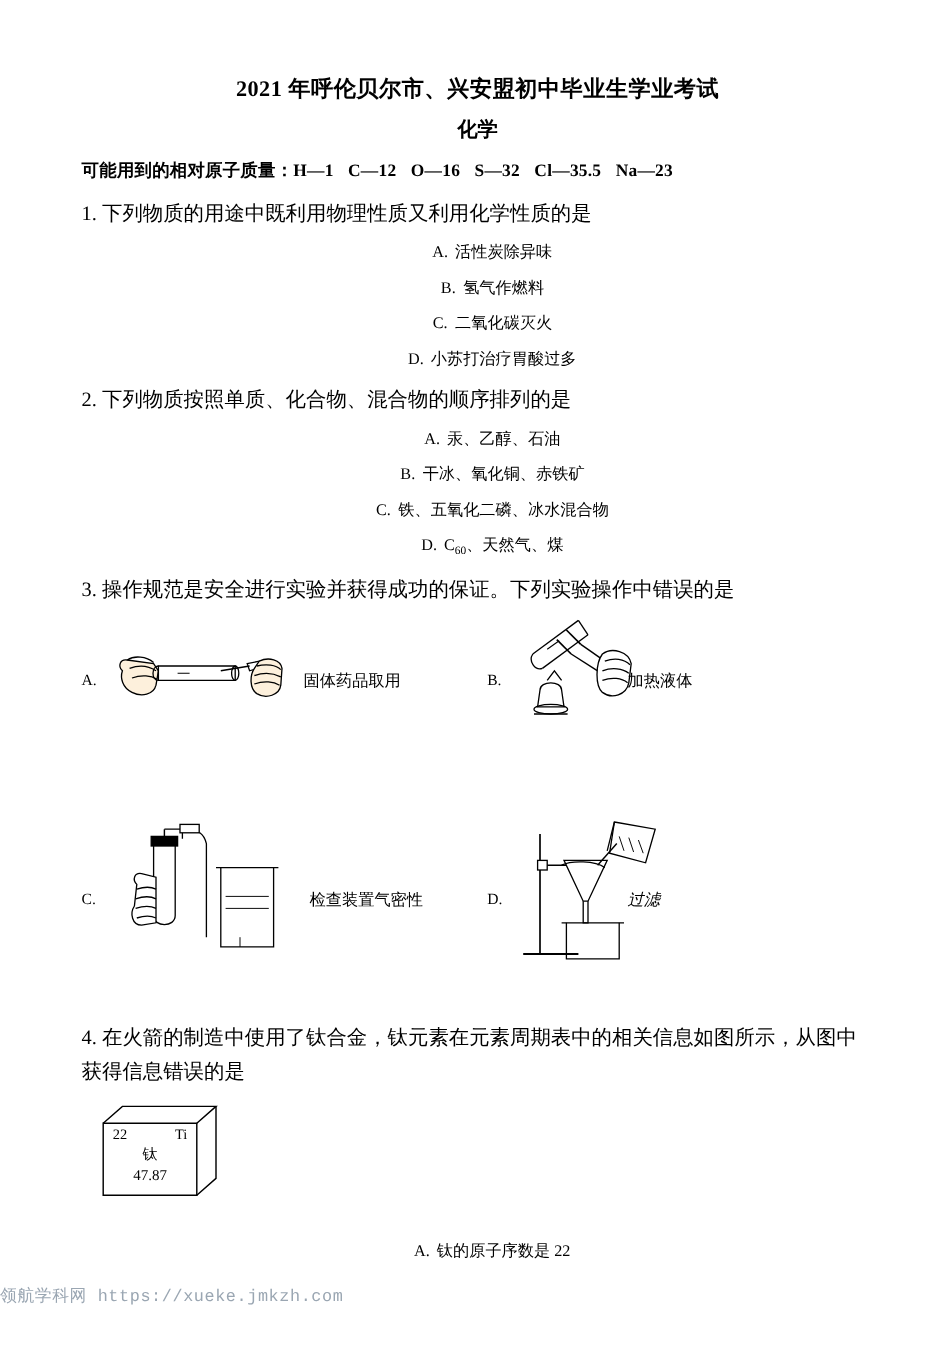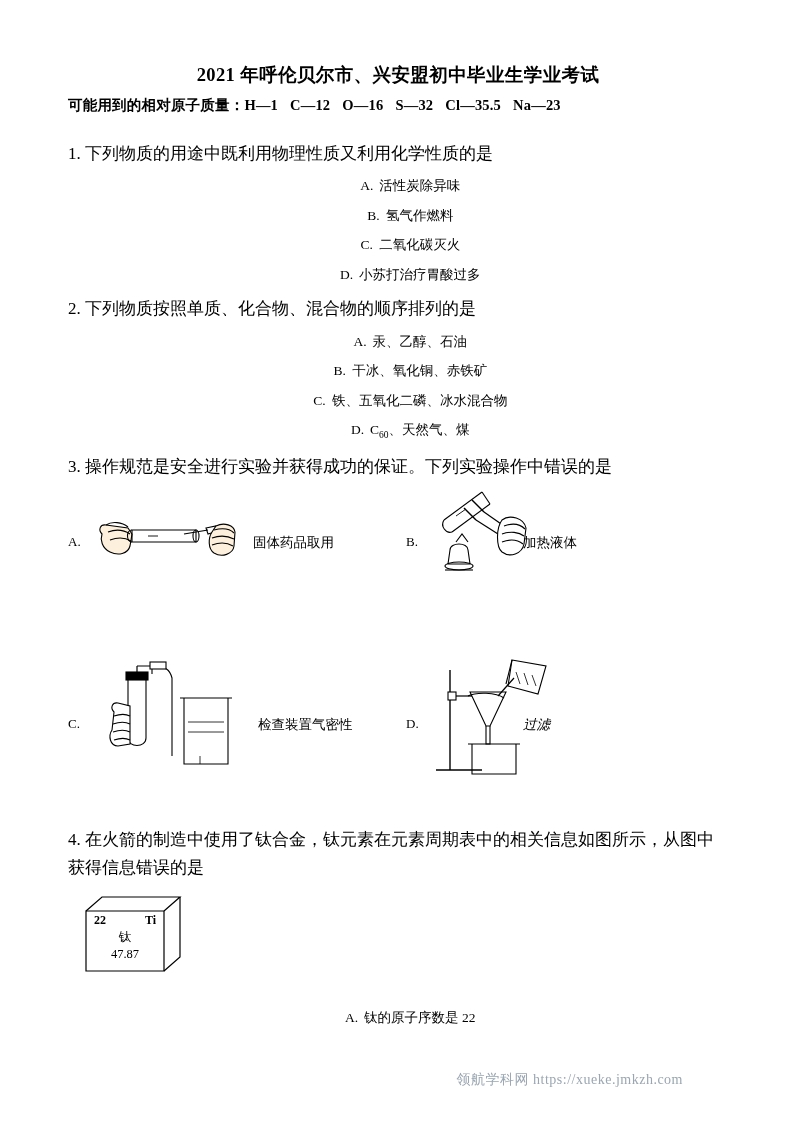--- a/index.html
+++ b/index.html
@@ -39,21 +39,21 @@
   }
   .subtitle {
     text-align: center;
     font-weight: bold;
     font-size: 17px;
     margin: 6px 0 14px 0;
   }
   .atomic-line {
     font-weight: bold;
     font-size: 14.5px;
-    margin: 6px 0 25px 0;
+    margin: 6px 0 12px 0;
     letter-spacing: 0.2px;
   }
   .atomic-line .sp { display: inline-block; width: 12px; }
   .section-head {
     font-weight: bold;
     font-size: 15px;
     line-height: 1.65;
     margin: 0 0 10px 0;
   }
   .q {
@@ -95,34 +95,35 @@
     height: 95px;
     margin-top: 10px;
     margin-left: 10px;
   }
 
   .watermark {
     position: absolute;
     left: 0;
     width: 683px;
     top: 1071px;
-    text-align: right;
+    text-align: left;
     font-size: 14px;
     color: #9aa6b2;
-    font-family: Liberation Serif, serif;
+    font-family: Liberation Mono, monospace;
     letter-spacing: 0.5px;
   }
 </style>
 </head>
 <body>
 
 <div class="page">
   <div class="content">
 
     <div class="title">2021 年呼伦贝尔市、兴安盟初中毕业生学业考试</div>
+    <div class="subtitle">化学</div>
 
     <div class="atomic-line">
       <span>可能用到的相对原子质量：</span><span>H—1</span><span class="sp"></span><span>C—12</span><span class="sp"></span><span>O—16</span><span class="sp"></span><span>S—32</span><span class="sp"></span><span>Cl—35.5</span><span class="sp"></span><span>Na—23</span>
     </div>
 
 
     <div class="q">
       <span>1.</span>
       <span>下列物质的用途中既利用物理性质又利用化学性质的是</span>
     </div>
@@ -301,21 +302,21 @@
 
     <div class="element-box-wrap">
       <svg width="130" height="92" viewBox="0 0 130 92">
         <g fill="none" stroke="#000" stroke-width="1.2">
           <path d="M8 20 L86 20 L86 80 L8 80 Z"></path>
           <path d="M8 20 L24 6 L102 6 L86 20"></path>
           <path d="M102 6 L102 66 L86 80"></path>
         </g>
       </svg>
       <div style="position:absolute; left:16px; top:22px; width:62px; font-family:'Liberation Serif',serif;">
-        <div style="display:flex; justify-content:space-between; font-size:12px; font-weight:bold;">
+        <div style="display:flex; justify-content:space-between; font-size:12px; font-weight:normal;">
           <span>22</span>
           <span>Ti</span>
         </div>
         <div style="text-align:center; font-size:12.5px; margin-top:1px;">钛</div>
         <div style="text-align:center; font-size:12.5px; margin-top:1px;">47.87</div>
       </div>
     </div>
 
     <div class="opt" style="margin-top:21px;">
       <span class="lbl">A.</span>

